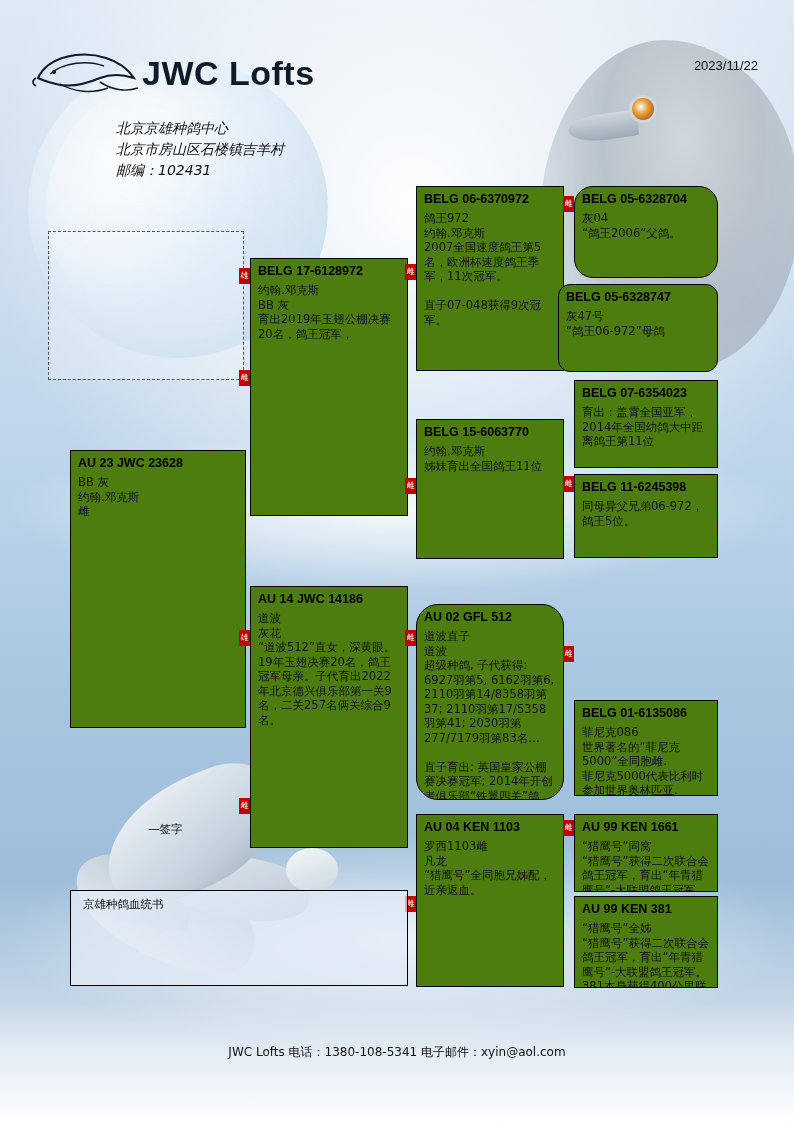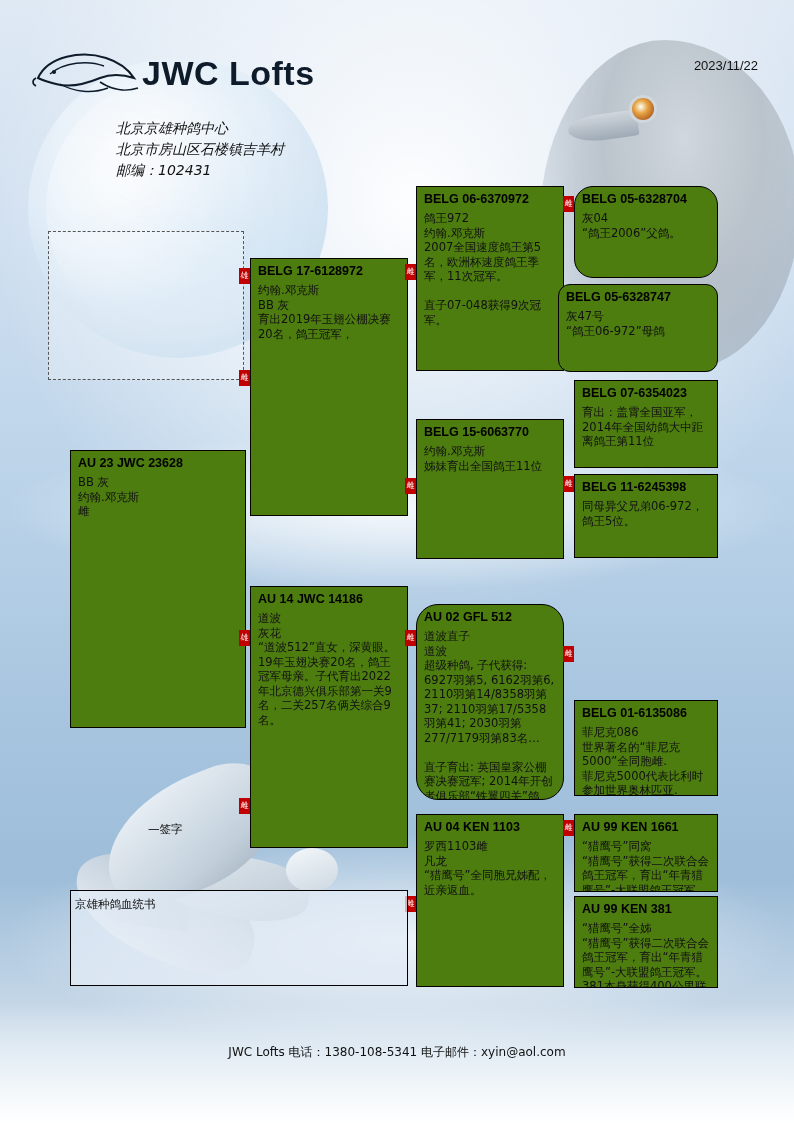--- a/index.html
+++ b/index.html
@@ -110,21 +110,21 @@
     position:absolute;border:1px solid #000;background:#4d7c0f;box-sizing:border-box;
     padding:5px 7px;overflow:hidden;
   }
   .box .title{font-size:12.5px;font-weight:bold;color:#000;line-height:15px;margin-bottom:4px;white-space:pre-line;}
   .box .body{font-size:11.5px;line-height:14.5px;color:#111;white-space:pre-line;font-family:"DejaVu Sans",sans-serif;}
   .photo-box{
     position:absolute;border:1px dashed #555;background:rgba(255,255,255,0.25);box-sizing:border-box;
   }
   .sig-box{
     position:absolute;border:1px solid #000;background:rgba(225,235,245,0.75);box-sizing:border-box;
-    padding:6px 4px;
+    padding:6px 12px;
   }
   .sig-box .body{font-size:11.5px;color:#111;font-family:"DejaVu Sans",sans-serif;}
   .sig-label{
     position:absolute;font-size:11.5px;color:#111;font-family:"DejaVu Sans",sans-serif;
   }
 
   
   .conn{
     position:absolute;width:11px;height:16px;background:#c00000;color:#fff;font-size:8px;
     line-height:16px;text-align:center;font-family:"DejaVu Sans",sans-serif;

